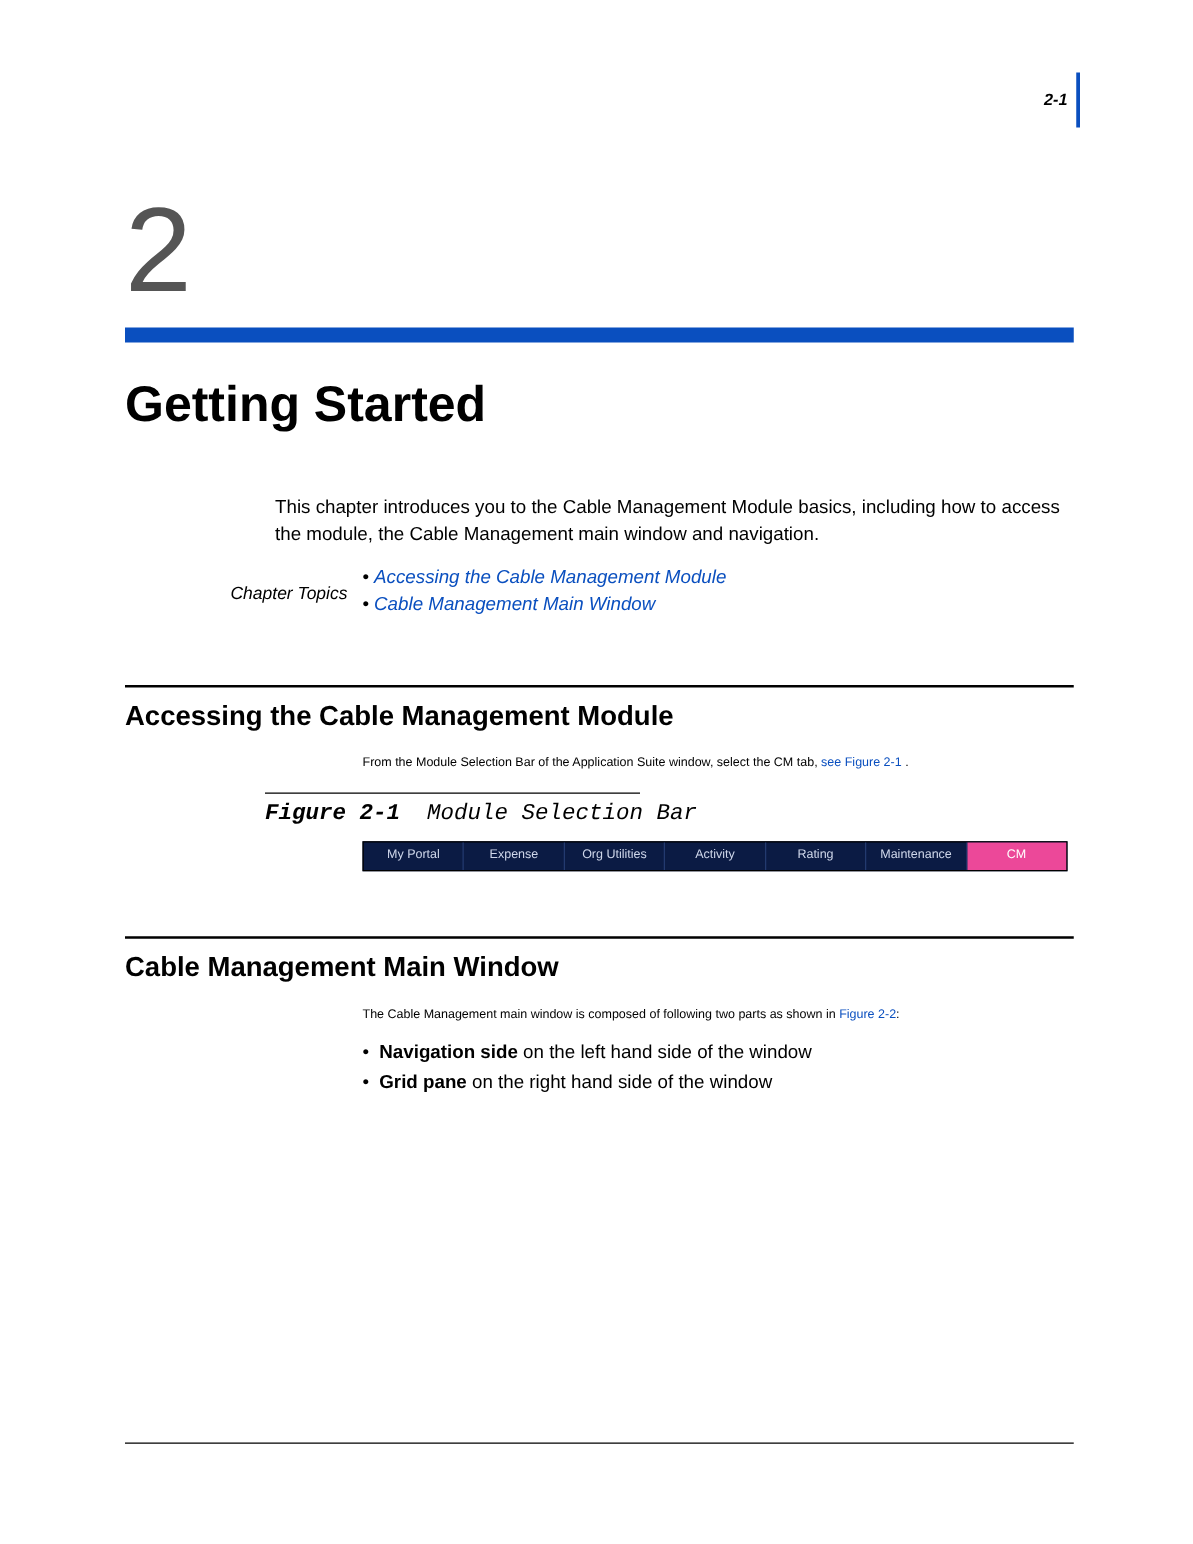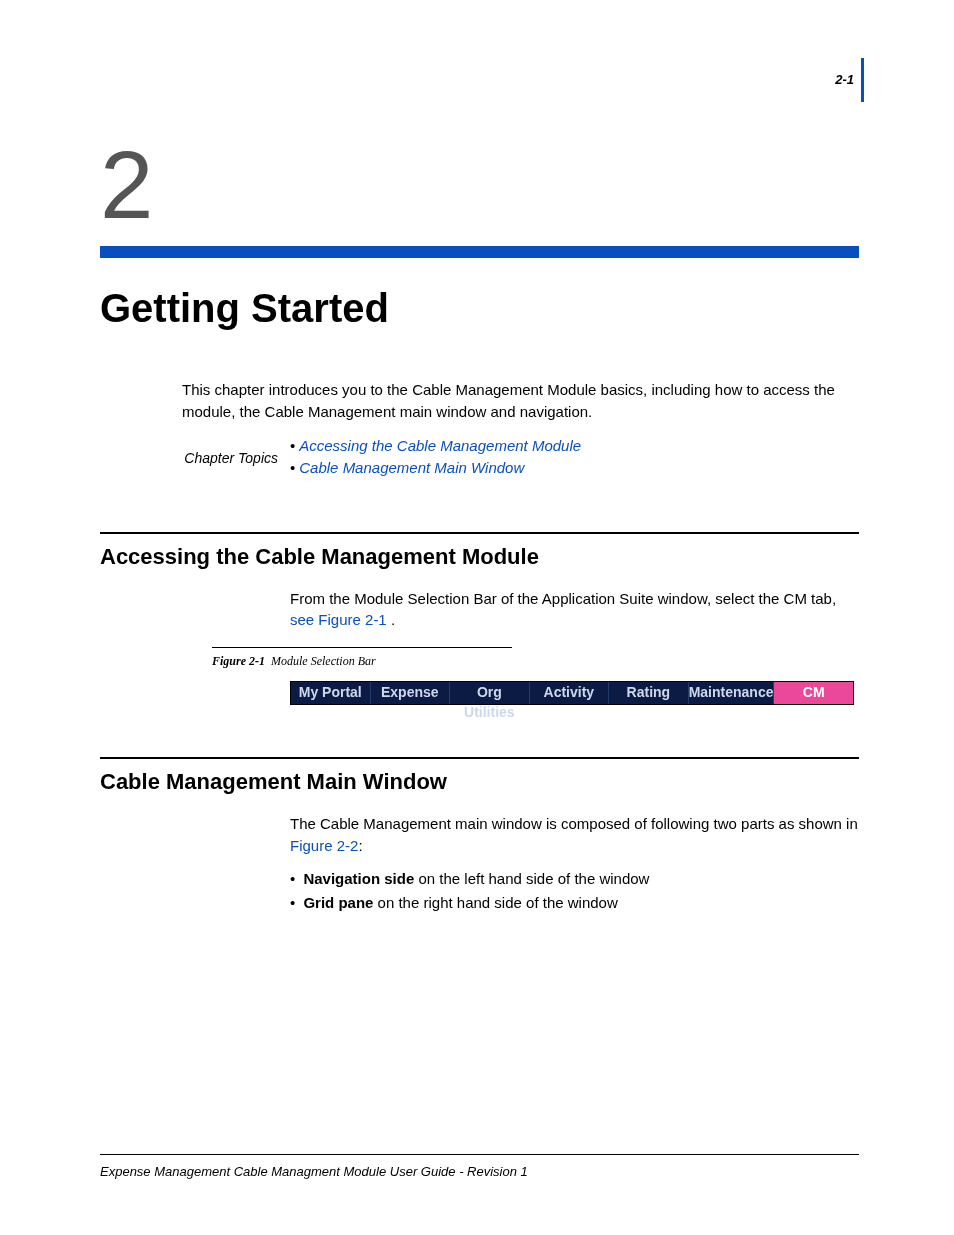--- a/index.html
+++ b/index.html
@@ -7,21 +7,21 @@
     padding: 0;
     background: #fff;
     font-family: Verdana, Geneva, sans-serif;
     color: #000;
   }
   .page {
     width: 954px;
     height: 1235px;
     position: relative;
     box-sizing: border-box;
-    padding: 60px 95px 50px 100px;
+    padding: 76px 95px 50px 100px;
   }
   .pagenum {
     position: absolute;
     top: 72px;
     right: 100px;
     font-style: italic;
     font-weight: bold;
     font-size: 13px;
   }
   .vrule {
@@ -45,21 +45,21 @@
     background: #0a4fbf;
     margin-top: 6px;
   }
   .chapter-title {
     font-family: Arial, sans-serif;
     font-size: 40px;
     font-weight: bold;
     margin-top: 28px;
   }
   .intro {
-    margin: 48px 0 0 82px;
+    margin: 48px 0 0 120px;
     font-size: 15px;
     line-height: 1.45;
   }
   .topics-row {
     margin-top: 12px;
     display: flex;
     align-items: center;
   }
   .topics-label {
     width: 190px;
@@ -90,60 +90,60 @@
     background: #000;
     margin-bottom: 10px;
   }
   .section-title {
     font-family: Arial, sans-serif;
     font-size: 22px;
     font-weight: bold;
   }
   .body {
     margin: 18px 0 0 190px;
-    font-size: 15px;
+    font-size: 10px;
     line-height: 1.45;
   }
   .link {
     color: #0a4fbf;
   }
   .figure-block {
     margin: 16px 0 0 112px;
   }
   .fig-rule {
     width: 300px;
     height: 1px;
     background: #000;
     margin-bottom: 6px;
   }
   .fig-caption {
-    font-family: Liberation Serif, serif;
-    font-size: 12px;
+    font-family: Liberation Mono, monospace;
+    font-size: 18px;
   }
   .fig-caption .fignum {
     font-weight: bold;
     font-style: italic;
   }
   .fig-caption .figtitle {
     font-style: italic;
   }
   .tabbar {
     margin: 12px 0 0 190px;
     height: 22px;
     display: flex;
     background: #0b1b44;
     border: 1px solid #000;
     width: 562px;
     font-family: Arial, sans-serif;
   }
   .tabbar .tab {
     flex: 1;
     color: #cfd7ea;
-    font-size: 14px;
-    font-weight: bold;
+    font-size: 10px;
+    font-weight: normal;
     text-align: center;
     line-height: 20px;
     border-right: 1px solid #233a6f;
   }
   .tabbar .tab:last-child {
     border-right: none;
   }
   .tabbar .tab.active {
     background: #ec4899;
     color: #fff;
@@ -224,14 +224,13 @@
     <div class="body">
       <span>The Cable Management main window is composed of following two parts as shown in </span><a class="link">Figure 2-2</a><span>:</span>
     </div>
     <div class="bullets" id="bullets">
         <div class="row"><span class="dot">• </span><b>Navigation side</b><span> on the left hand side of the window</span></div>
         <div class="row"><span class="dot">• </span><b>Grid pane</b><span> on the right hand side of the window</span></div>
       </div>
   </div>
 
   <div class="footer-rule"></div>
-  <div class="footer">Expense Management Cable Managment Module User Guide - Revision 1</div>
 </div>
 
 </body></html>

